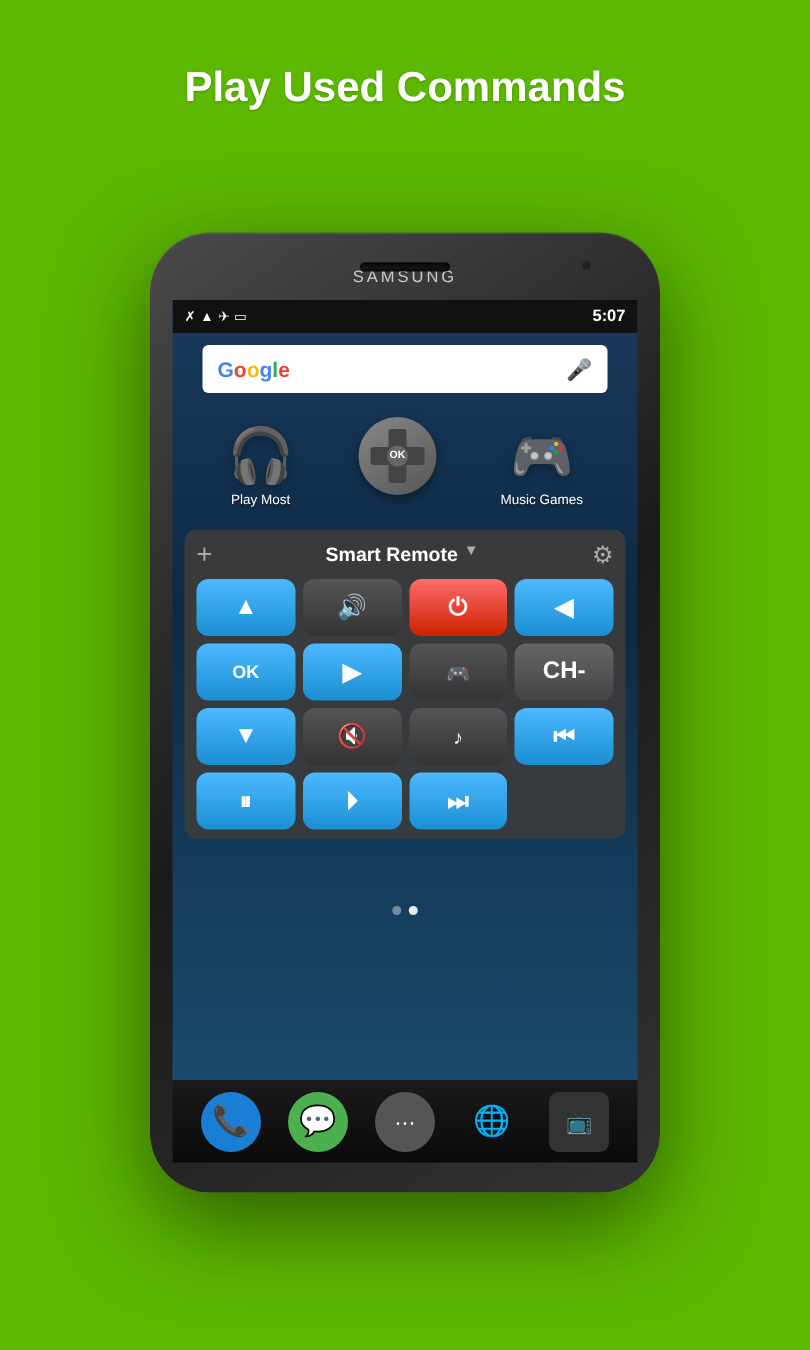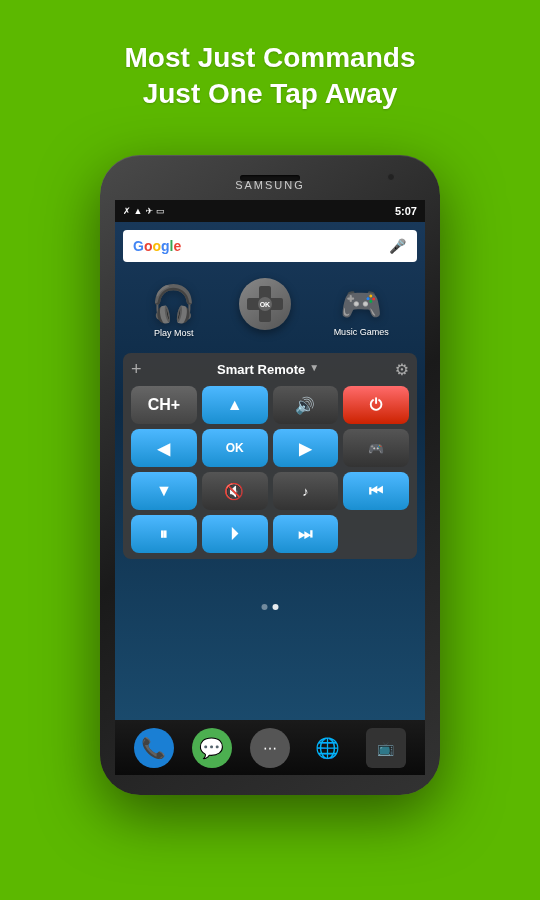--- a/index.html
+++ b/index.html
@@ -108,21 +108,21 @@
     }
 
     .status-time {
       color: white;
       font-size: 11px;
       font-weight: bold;
     }
 
     .google-bar {
       background: white;
-      margin: 8px 8px;
+      margin: 8px 20px;
       border-radius: 4px;
       height: 32px;
       display: flex;
       align-items: center;
       padding: 0 10px;
       justify-content: space-between;
     }
 
     .google-text {
       font-size: 14px;
@@ -312,22 +312,21 @@
       display: flex;
       align-items: center;
       justify-content: center;
       font-size: 20px;
     }
   </style>
 </head>
 <body>
 
 <div class="headline">
-  <span>Most Just Commands</span><br>
-  <span>Just One Tap Away</span>
+  <span>Play Used Commands</span><br>
 </div>
 
 <div class="phone-container">
   <div class="phone-outer">
 
     <div class="phone-top-bar">
       <div class="speaker-grille"></div>
       <div class="front-camera"></div>
       <div class="samsung-text">SAMSUNG</div>
     </div>
@@ -383,30 +382,30 @@
           <span class="plus-btn">+</span>
           <div class="smart-remote-title">
             <span>Smart Remote</span>
             <span class="dropdown-arrow">▼</span>
           </div>
           <span class="gear-btn">⚙</span>
         </div>
 
         <div class="remote-grid">
 
-          <button class="remote-btn btn-gray">CH+</button>
           <button class="remote-btn btn-blue">▲</button>
           <button class="remote-btn btn-dark">🔊</button>
           <button class="remote-btn btn-red">⏻</button>
 
           <button class="remote-btn btn-blue">◀</button>
           <button class="remote-btn btn-blue" style="font-size:12px;font-weight:bold;">OK</button>
           <button class="remote-btn btn-blue">▶</button>
           <button class="remote-btn btn-dark" style="font-size:13px;">🎮</button>
 
+          <button class="remote-btn btn-gray">CH-</button>
           <button class="remote-btn btn-blue">▼</button>
           <button class="remote-btn btn-dark">🔇</button>
           <button class="remote-btn btn-dark" style="font-size:13px;">♪</button>
 
           <button class="remote-btn btn-blue">⏮</button>
           <button class="remote-btn btn-blue">⏸</button>
           <button class="remote-btn btn-blue">⏵</button>
           <button class="remote-btn btn-blue">⏭</button>
 
         </div>

